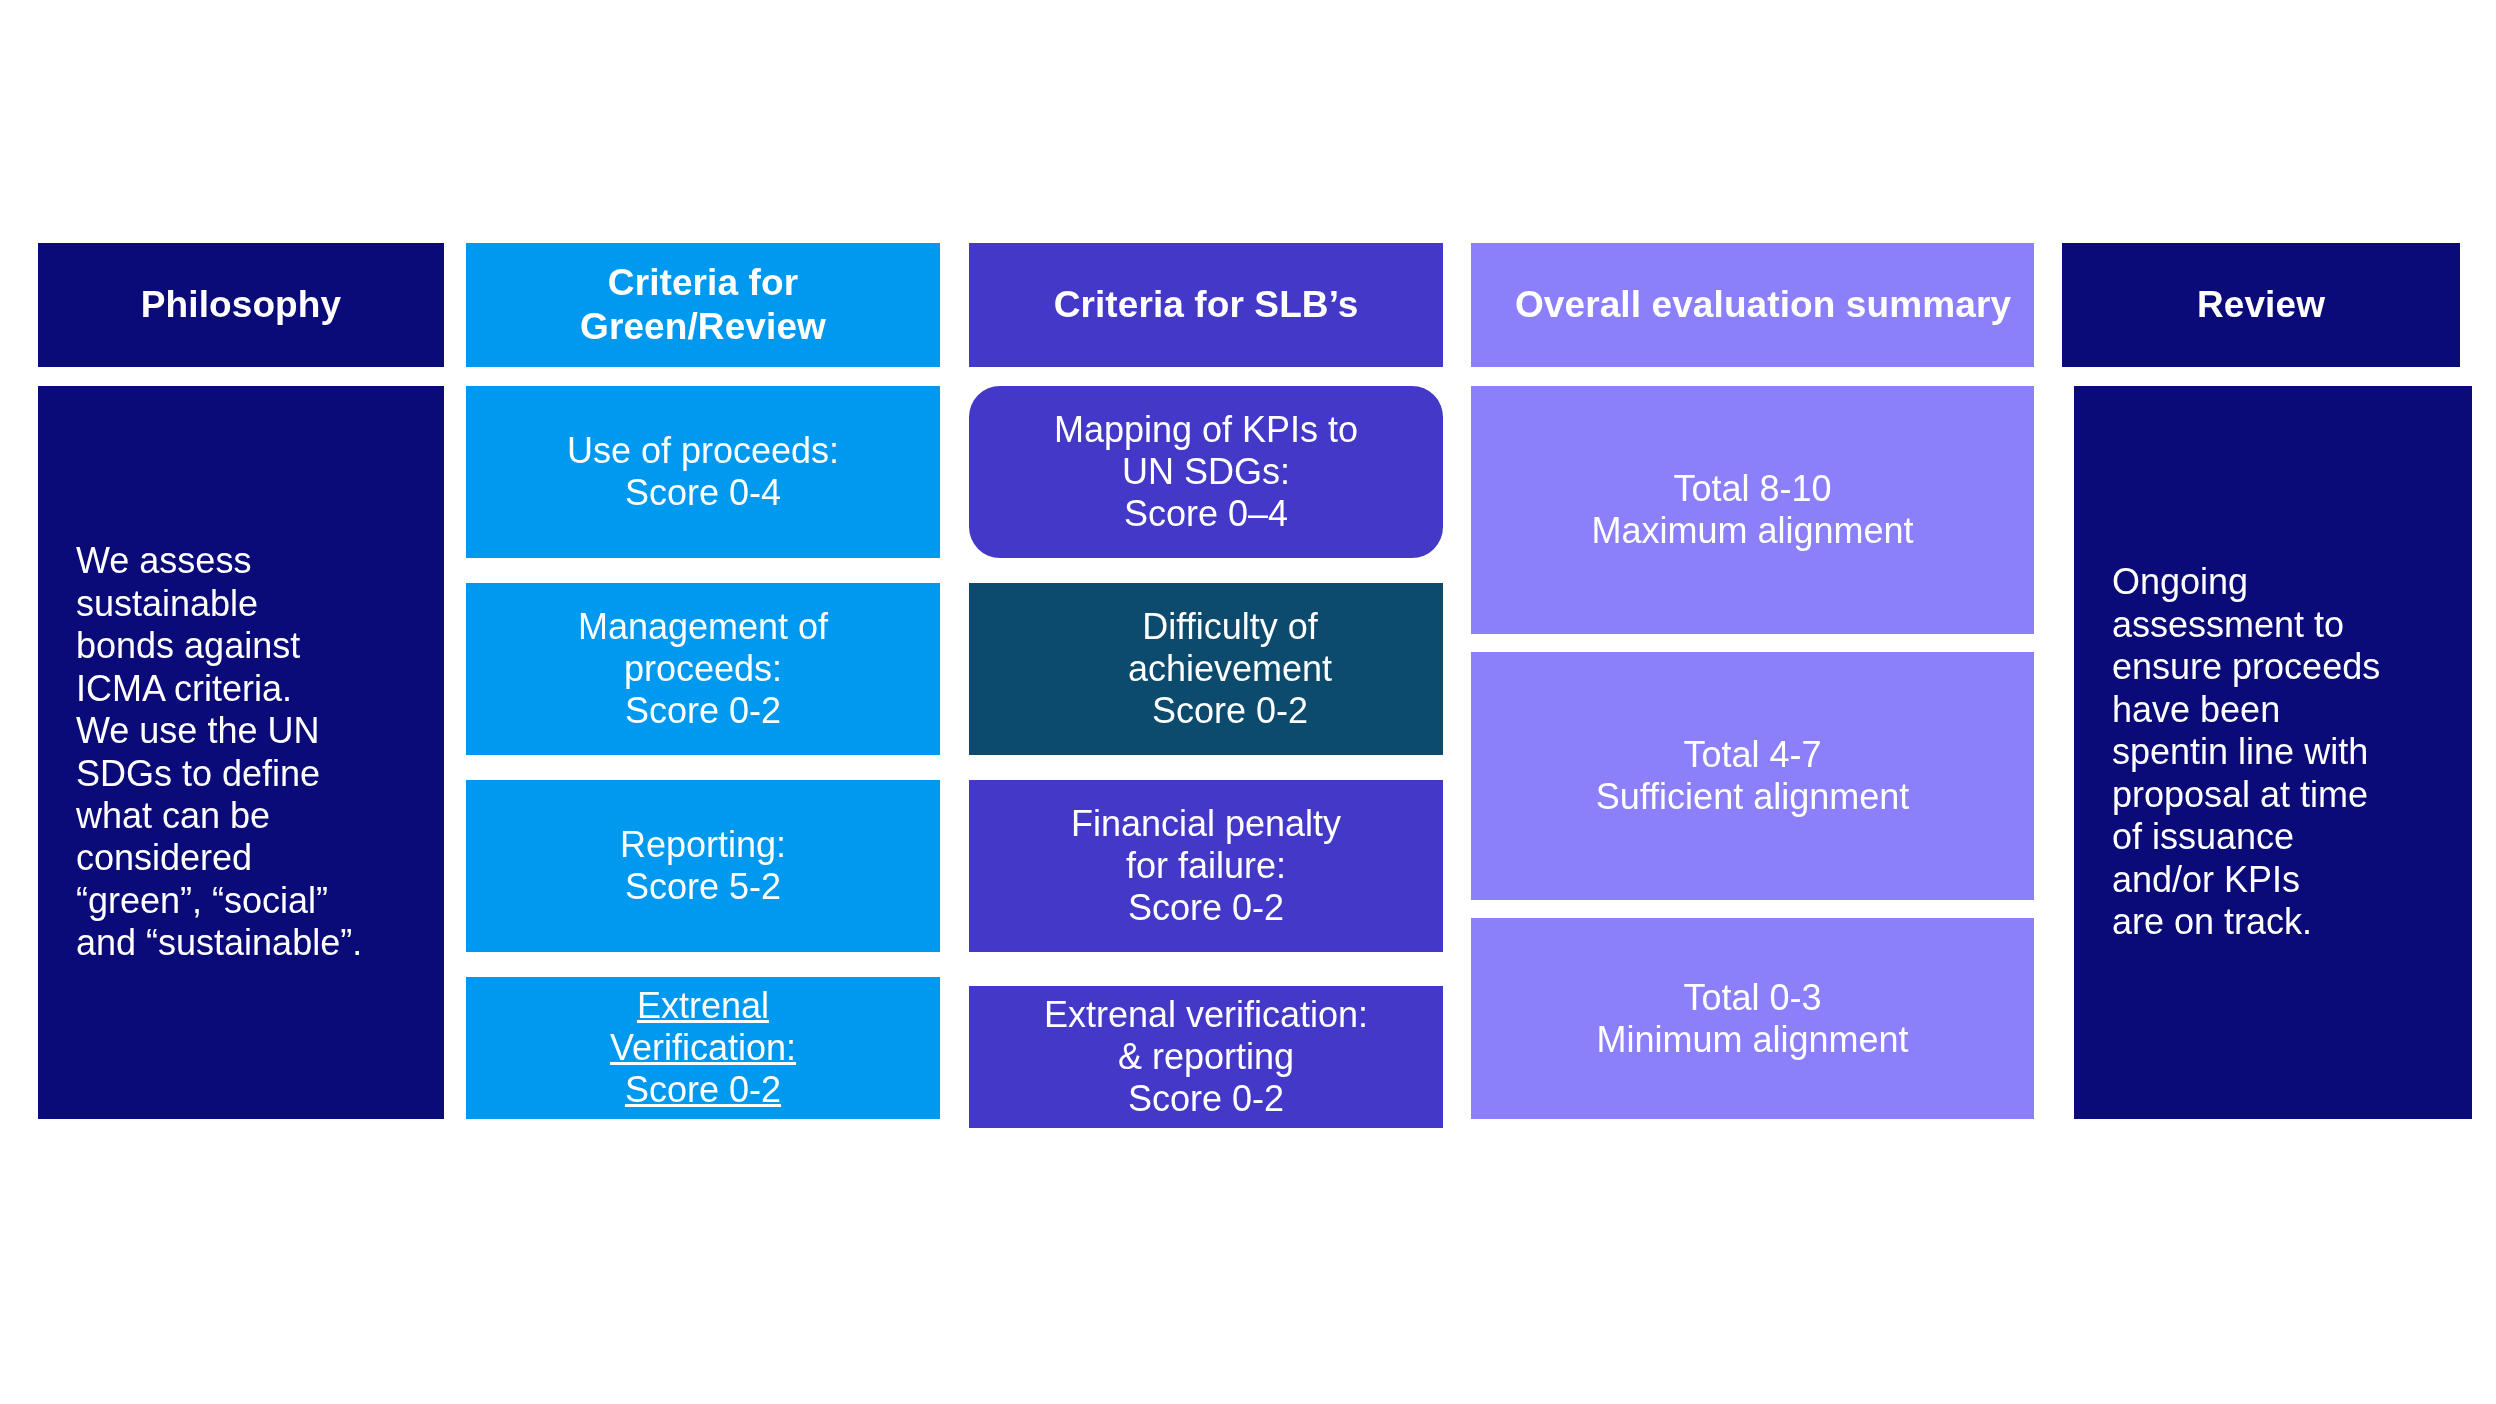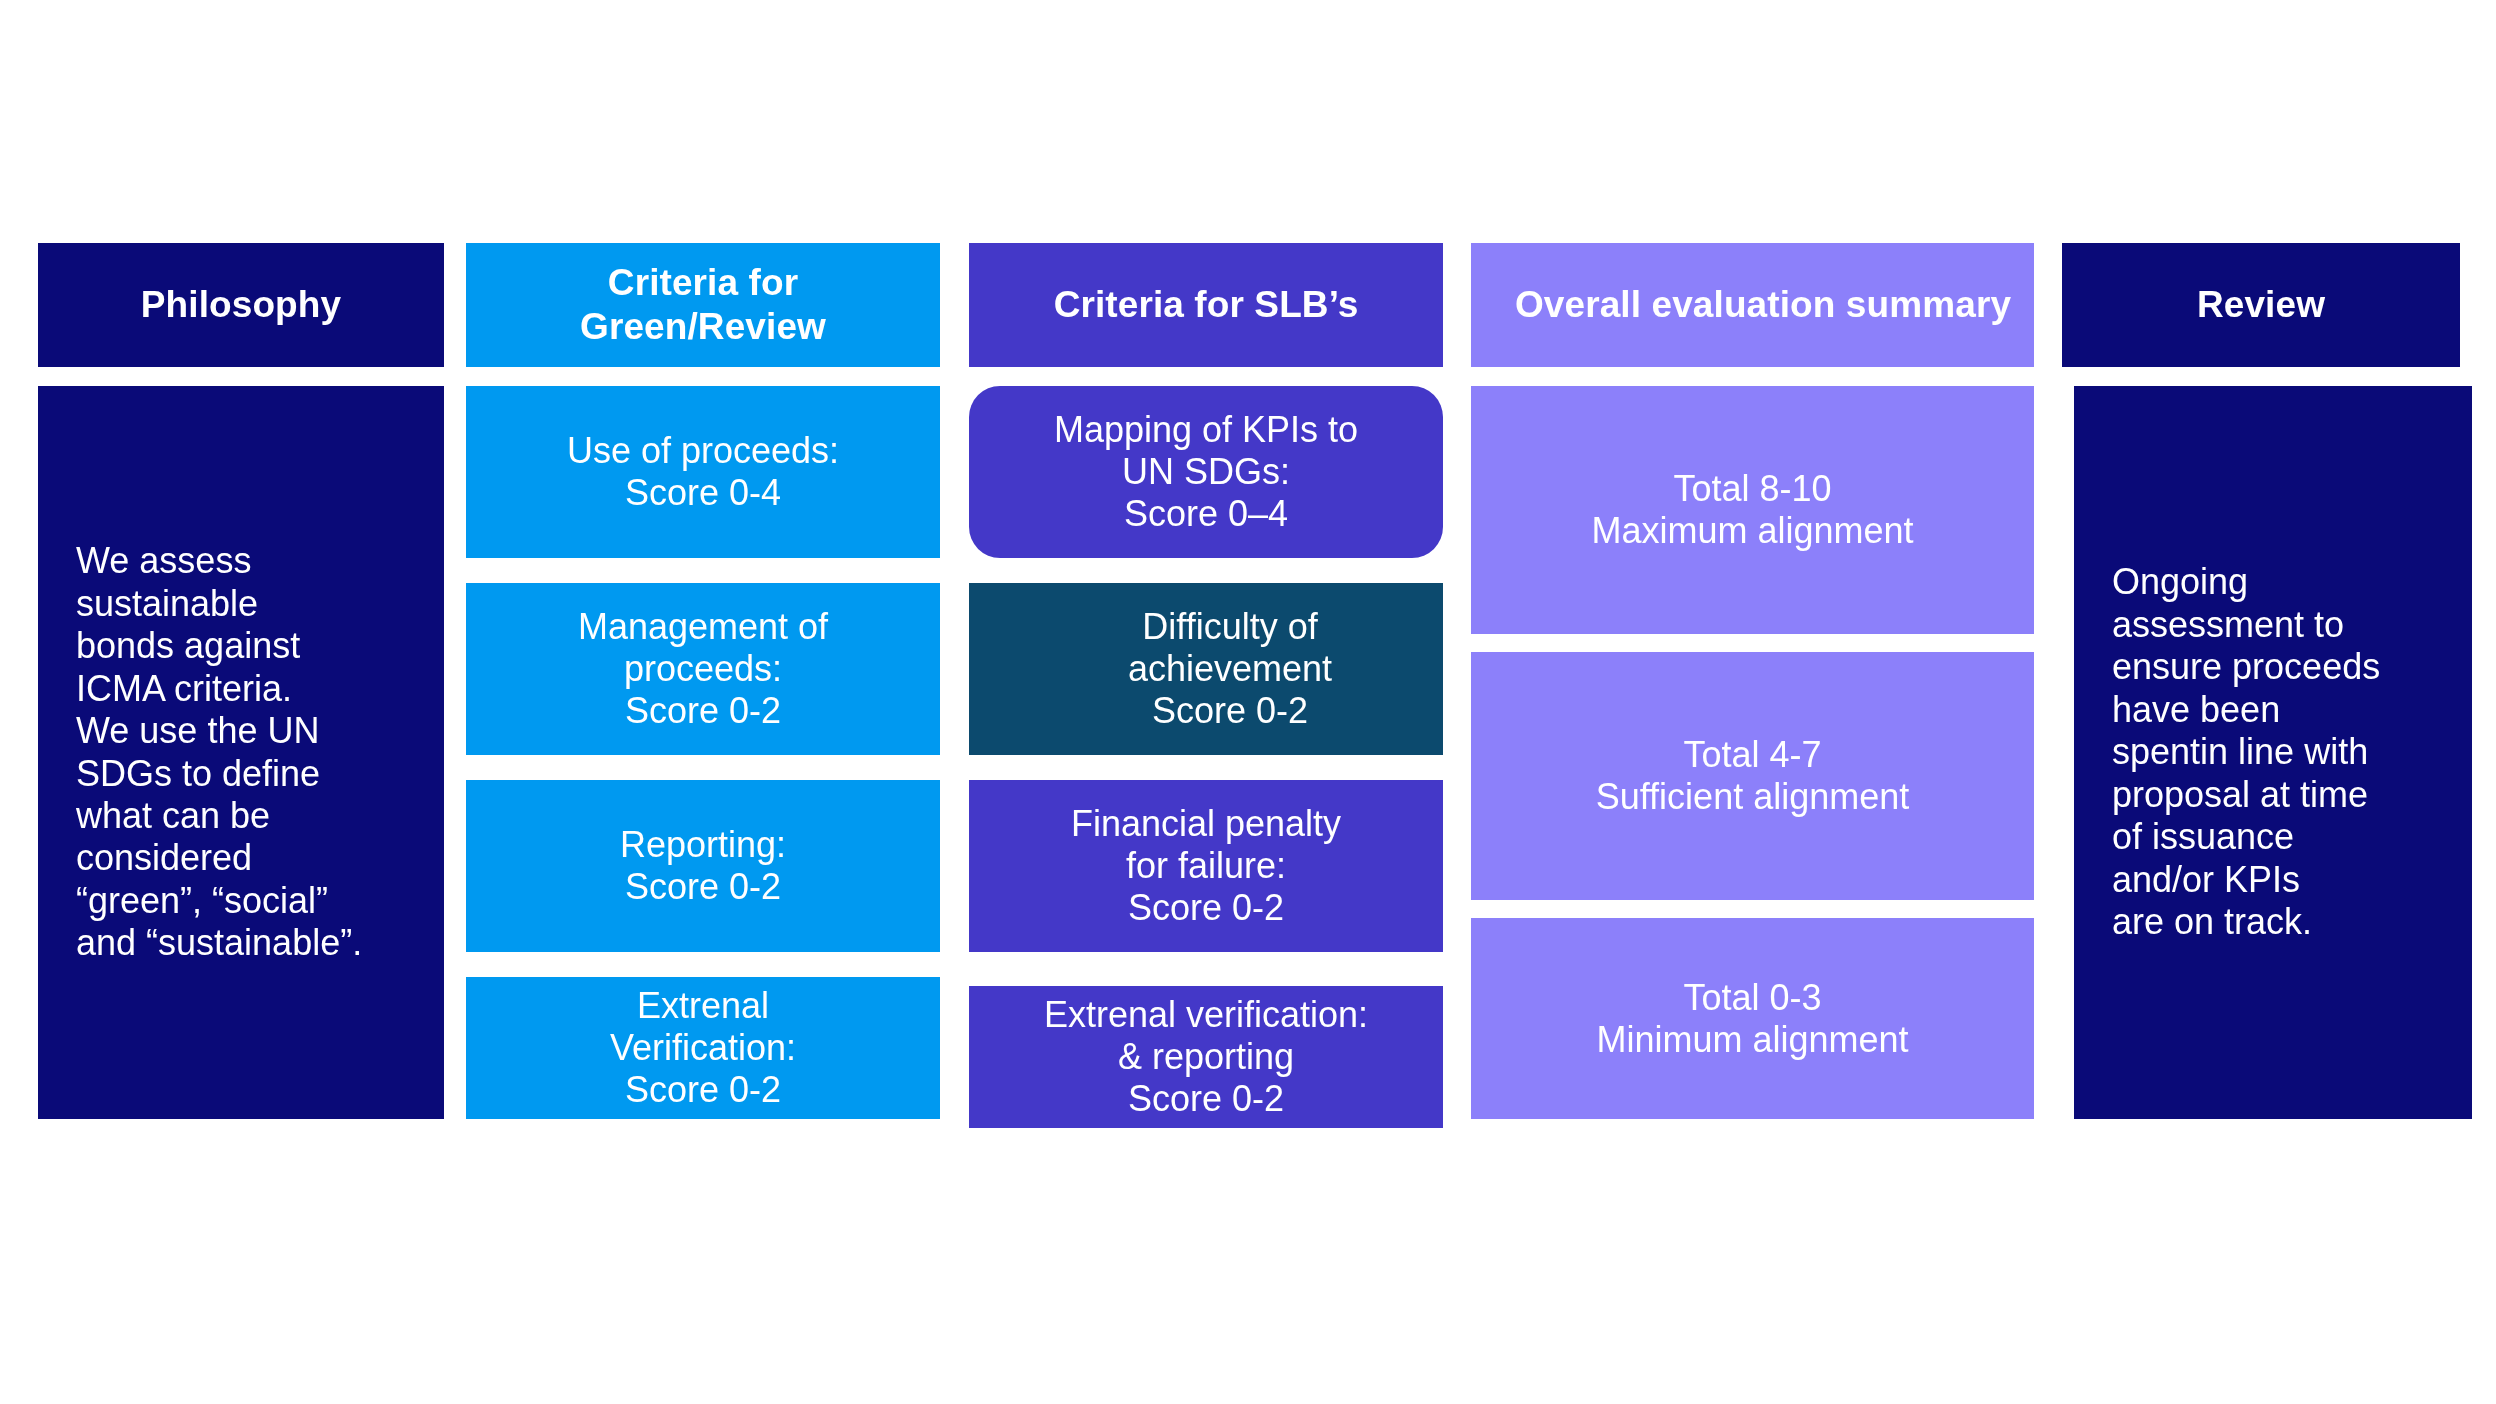--- a/index.html
+++ b/index.html
@@ -107,23 +107,23 @@
       <span class="txt">Use of proceeds:
 Score 0-4</span>
     </div>
     <div class="card body-card" style="left:0; top:340px; width:474px; height:172px; background:#0099F0;">
       <span class="txt">Management of
 proceeds:
 Score 0-2</span>
     </div>
     <div class="card body-card" style="left:0; top:537px; width:474px; height:172px; background:#0099F0;">
       <span class="txt">Reporting:
-Score 0-2</span>
+Score 5-2</span>
     </div>
-    <div class="card body-card" style="left:0; top:734px; width:474px; height:142px; background:#0099F0;">
+    <div class="card body-card" style="left:0; top:734px; width:474px; height:142px; background:#0099F0;text-decoration:underline;">
       <span class="txt">Extrenal
 Verification:
 Score 0-2</span>
     </div>
   </div>
 
   <div class="column" id="col-slb">
     <div class="card header-card" style="left:0; top:0; width:474px; height:124px; background:#4438C8;">
       <span class="txt">Criteria for SLB’s</span>
     </div>

